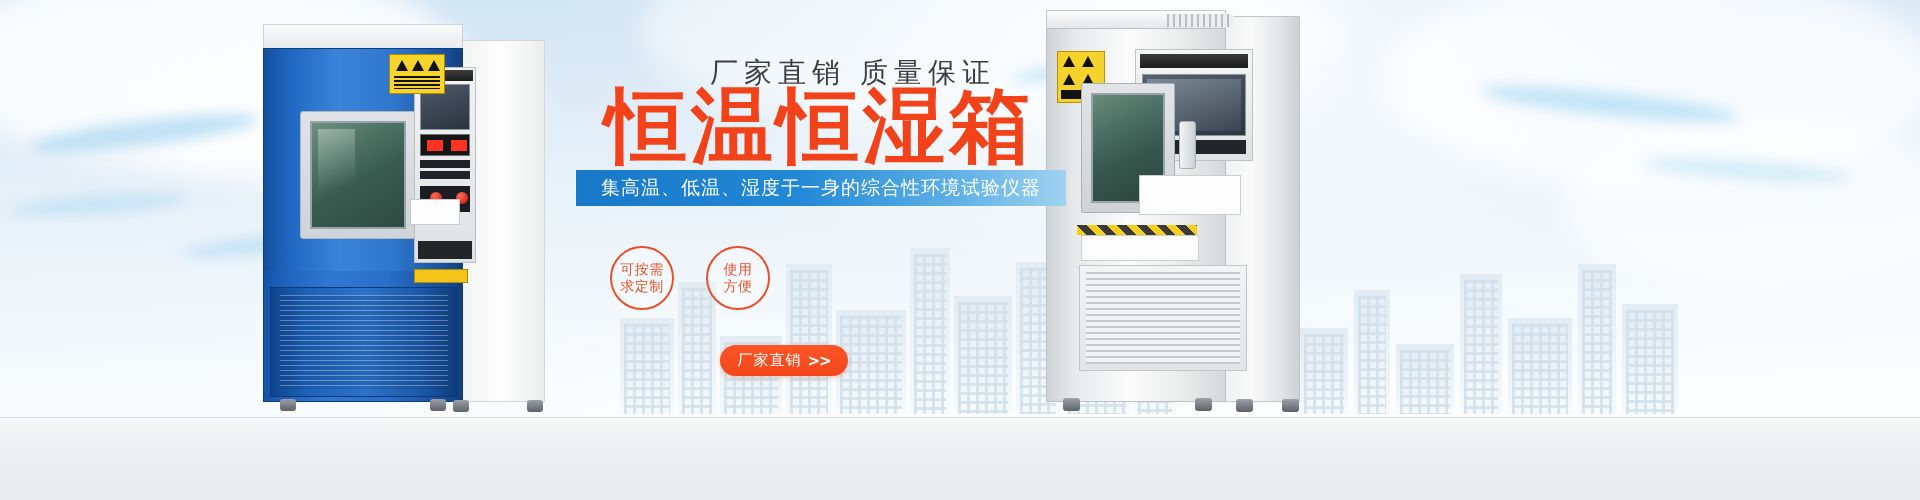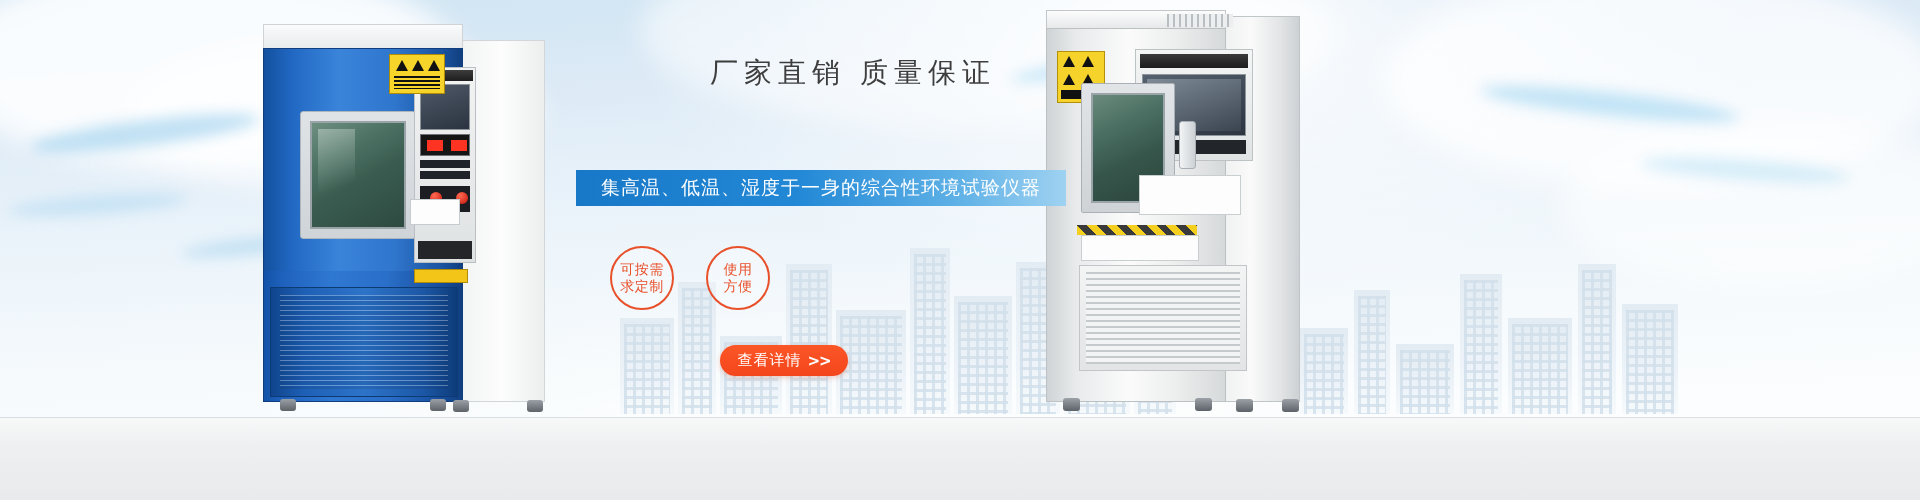--- a/index.html
+++ b/index.html
@@ -316,35 +316,36 @@
       <div class="mB-castor" style="left:148px;"></div>
     </div>
     <div class="mB-castor" style="left:216px;"></div>
     <div class="mB-castor" style="left:262px;"></div>
   </div>
 
   <div id="copy">
 
     <div class="kicker">厂家直销  质量保证</div>
 
+    <div class="headline">恒温恒湿箱</div>
 
     <div class="subbar">
       <span>集高温、低温、湿度于一身的综合性环境试验仪器</span>
     </div>
 
     <div class="badges">
       <div class="badge" style="left:136px;">
         <div>使用</div>
         <div>方便</div>
       </div>
       <div class="badge" style="left:40px;">
         <div>可按需</div>
         <div>求定制</div>
       </div>
     </div>
 
     <div class="cta">
-      <span>查看详情</span>
+      <span>厂家直销</span>
       <span class="arrows">&gt;&gt;</span>
     </div>
 
   </div>
 </div>
 
 </body></html>

